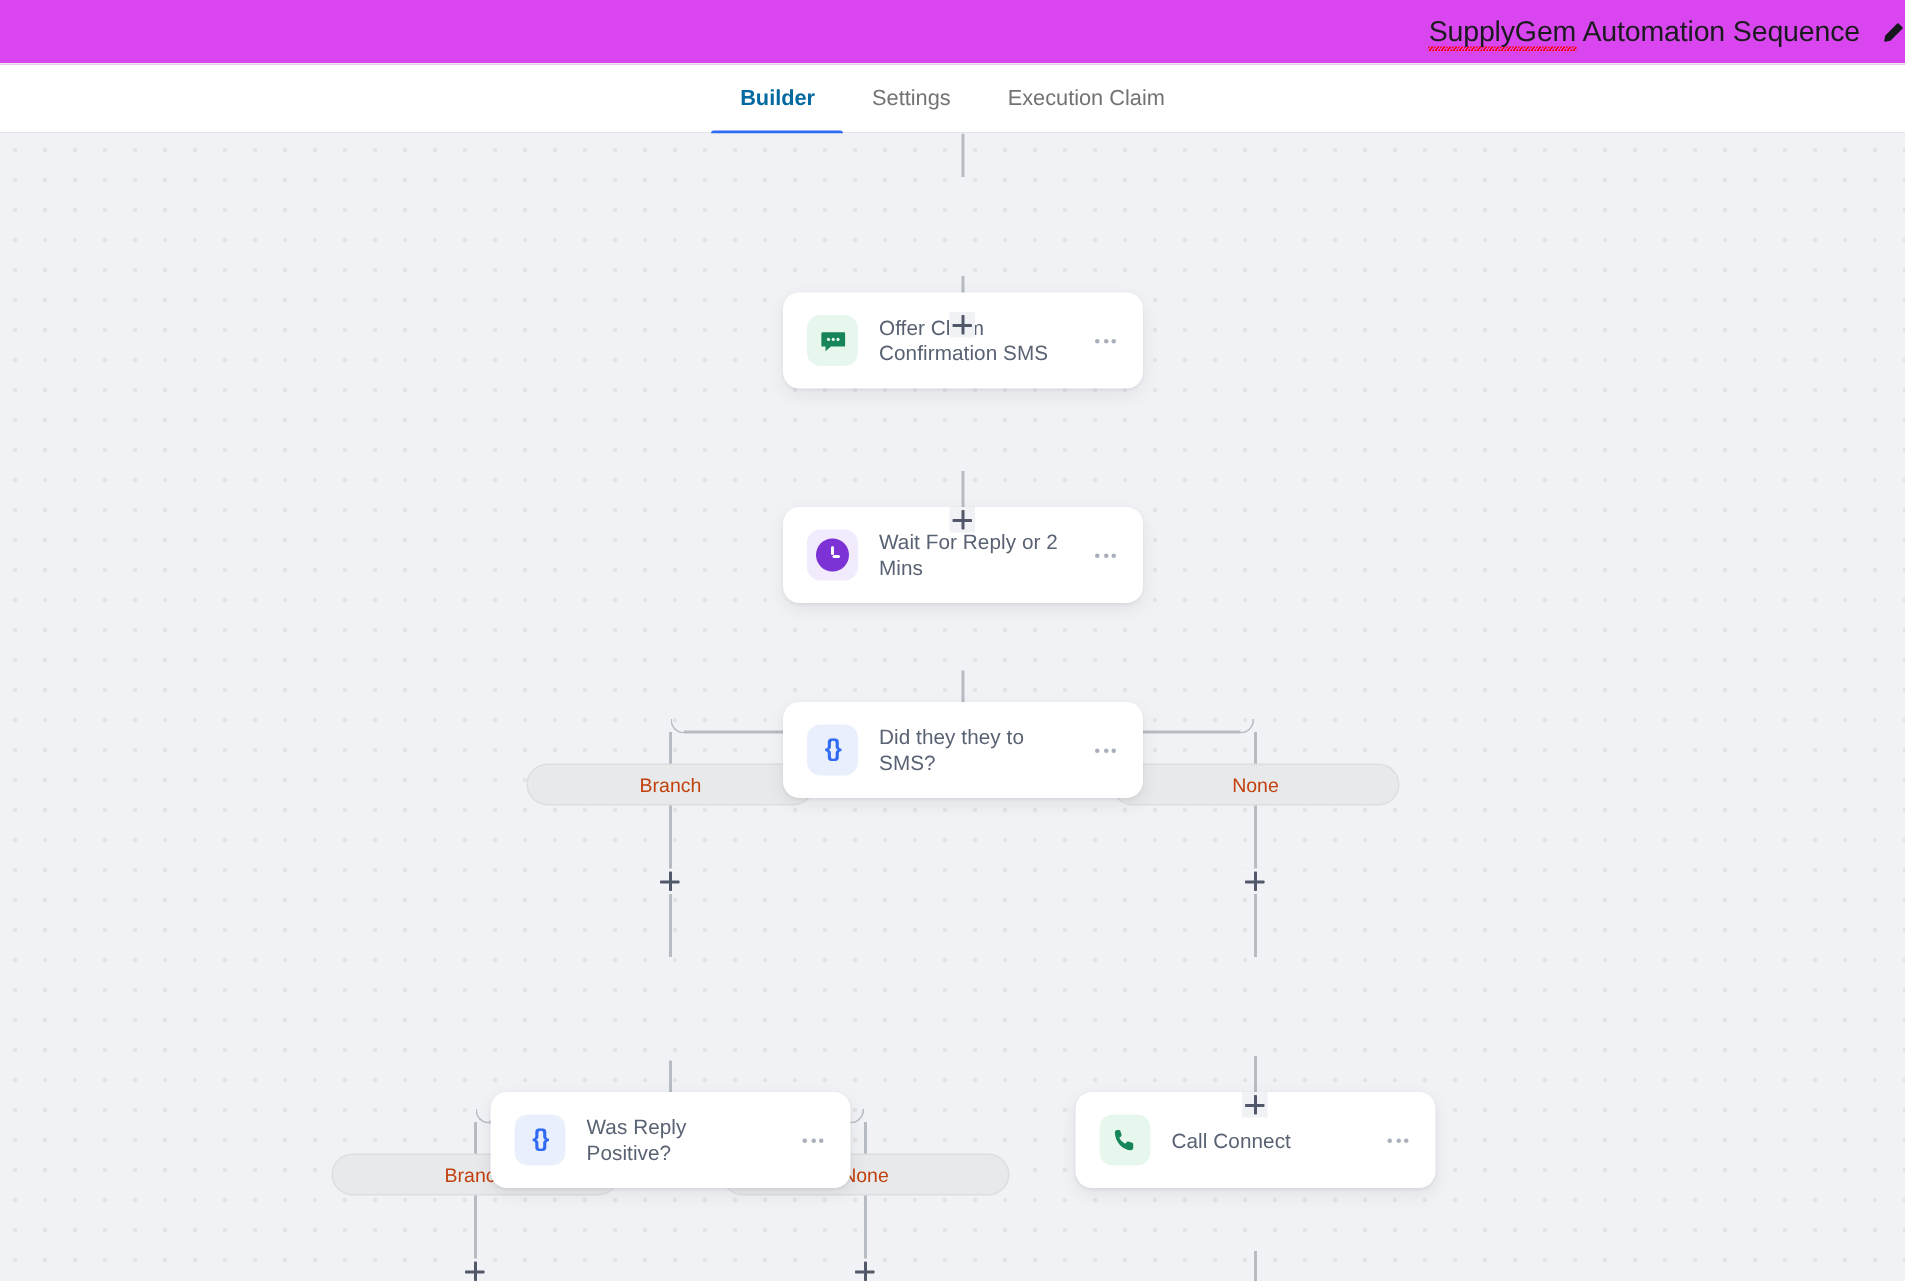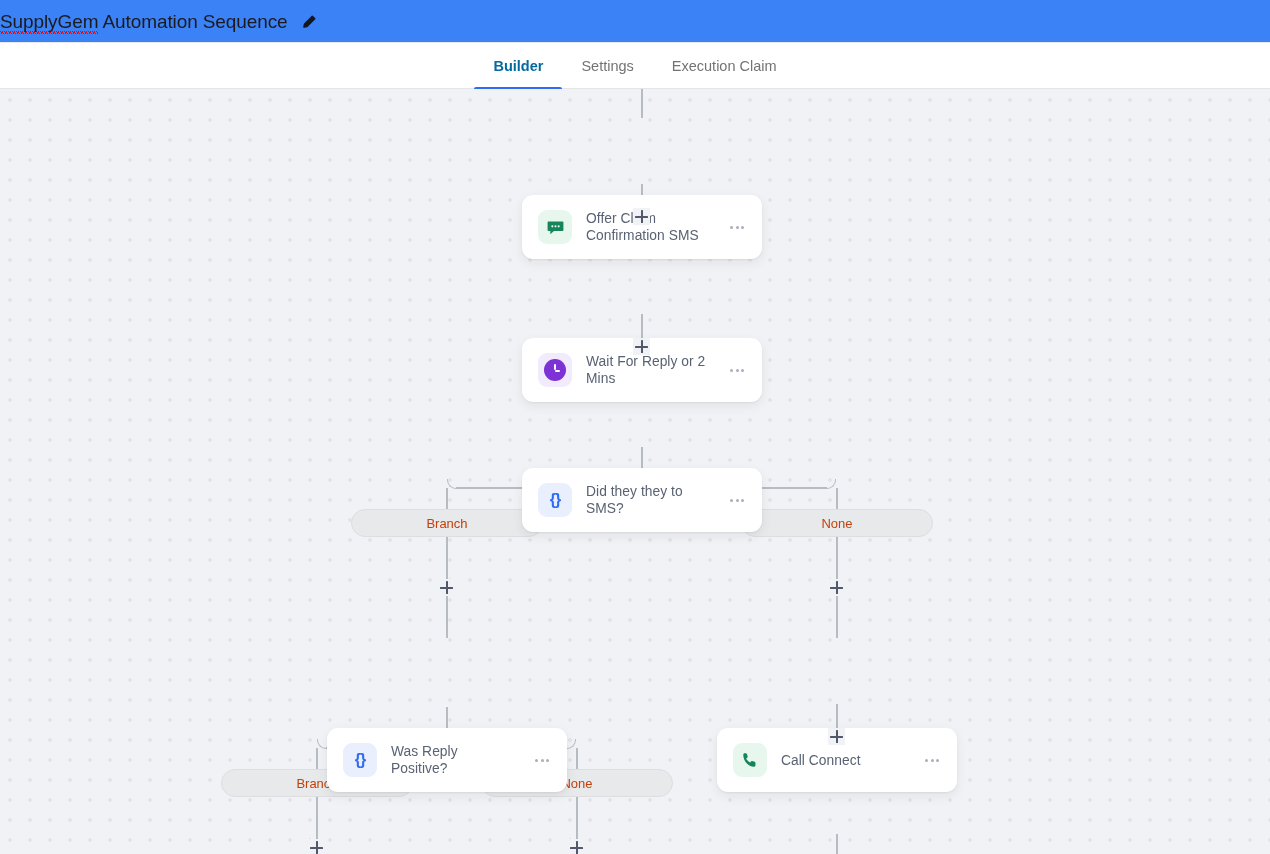--- a/index.html
+++ b/index.html
@@ -7,25 +7,25 @@
     margin: 0; padding: 0;
     width: 1270px; height: 854px;
     overflow: hidden;
     font-family: "Liberation Sans", sans-serif;
     background: #ffffff;
   }
 
   
   .app-header {
     height: 43px;
-    background: #3b82f6;
+    background: #d946ef;
     border-bottom: 1px solid #e8e9ec;
     display: flex;
     align-items: center;
-    justify-content: flex-start;
+    justify-content: flex-end;
     position: relative;
   }
   .title-wrap {
     display: flex;
     align-items: center;
     gap: 14px;
   }
   .page-title {
     font-size: 19px;
     color: #1b1b1f;

